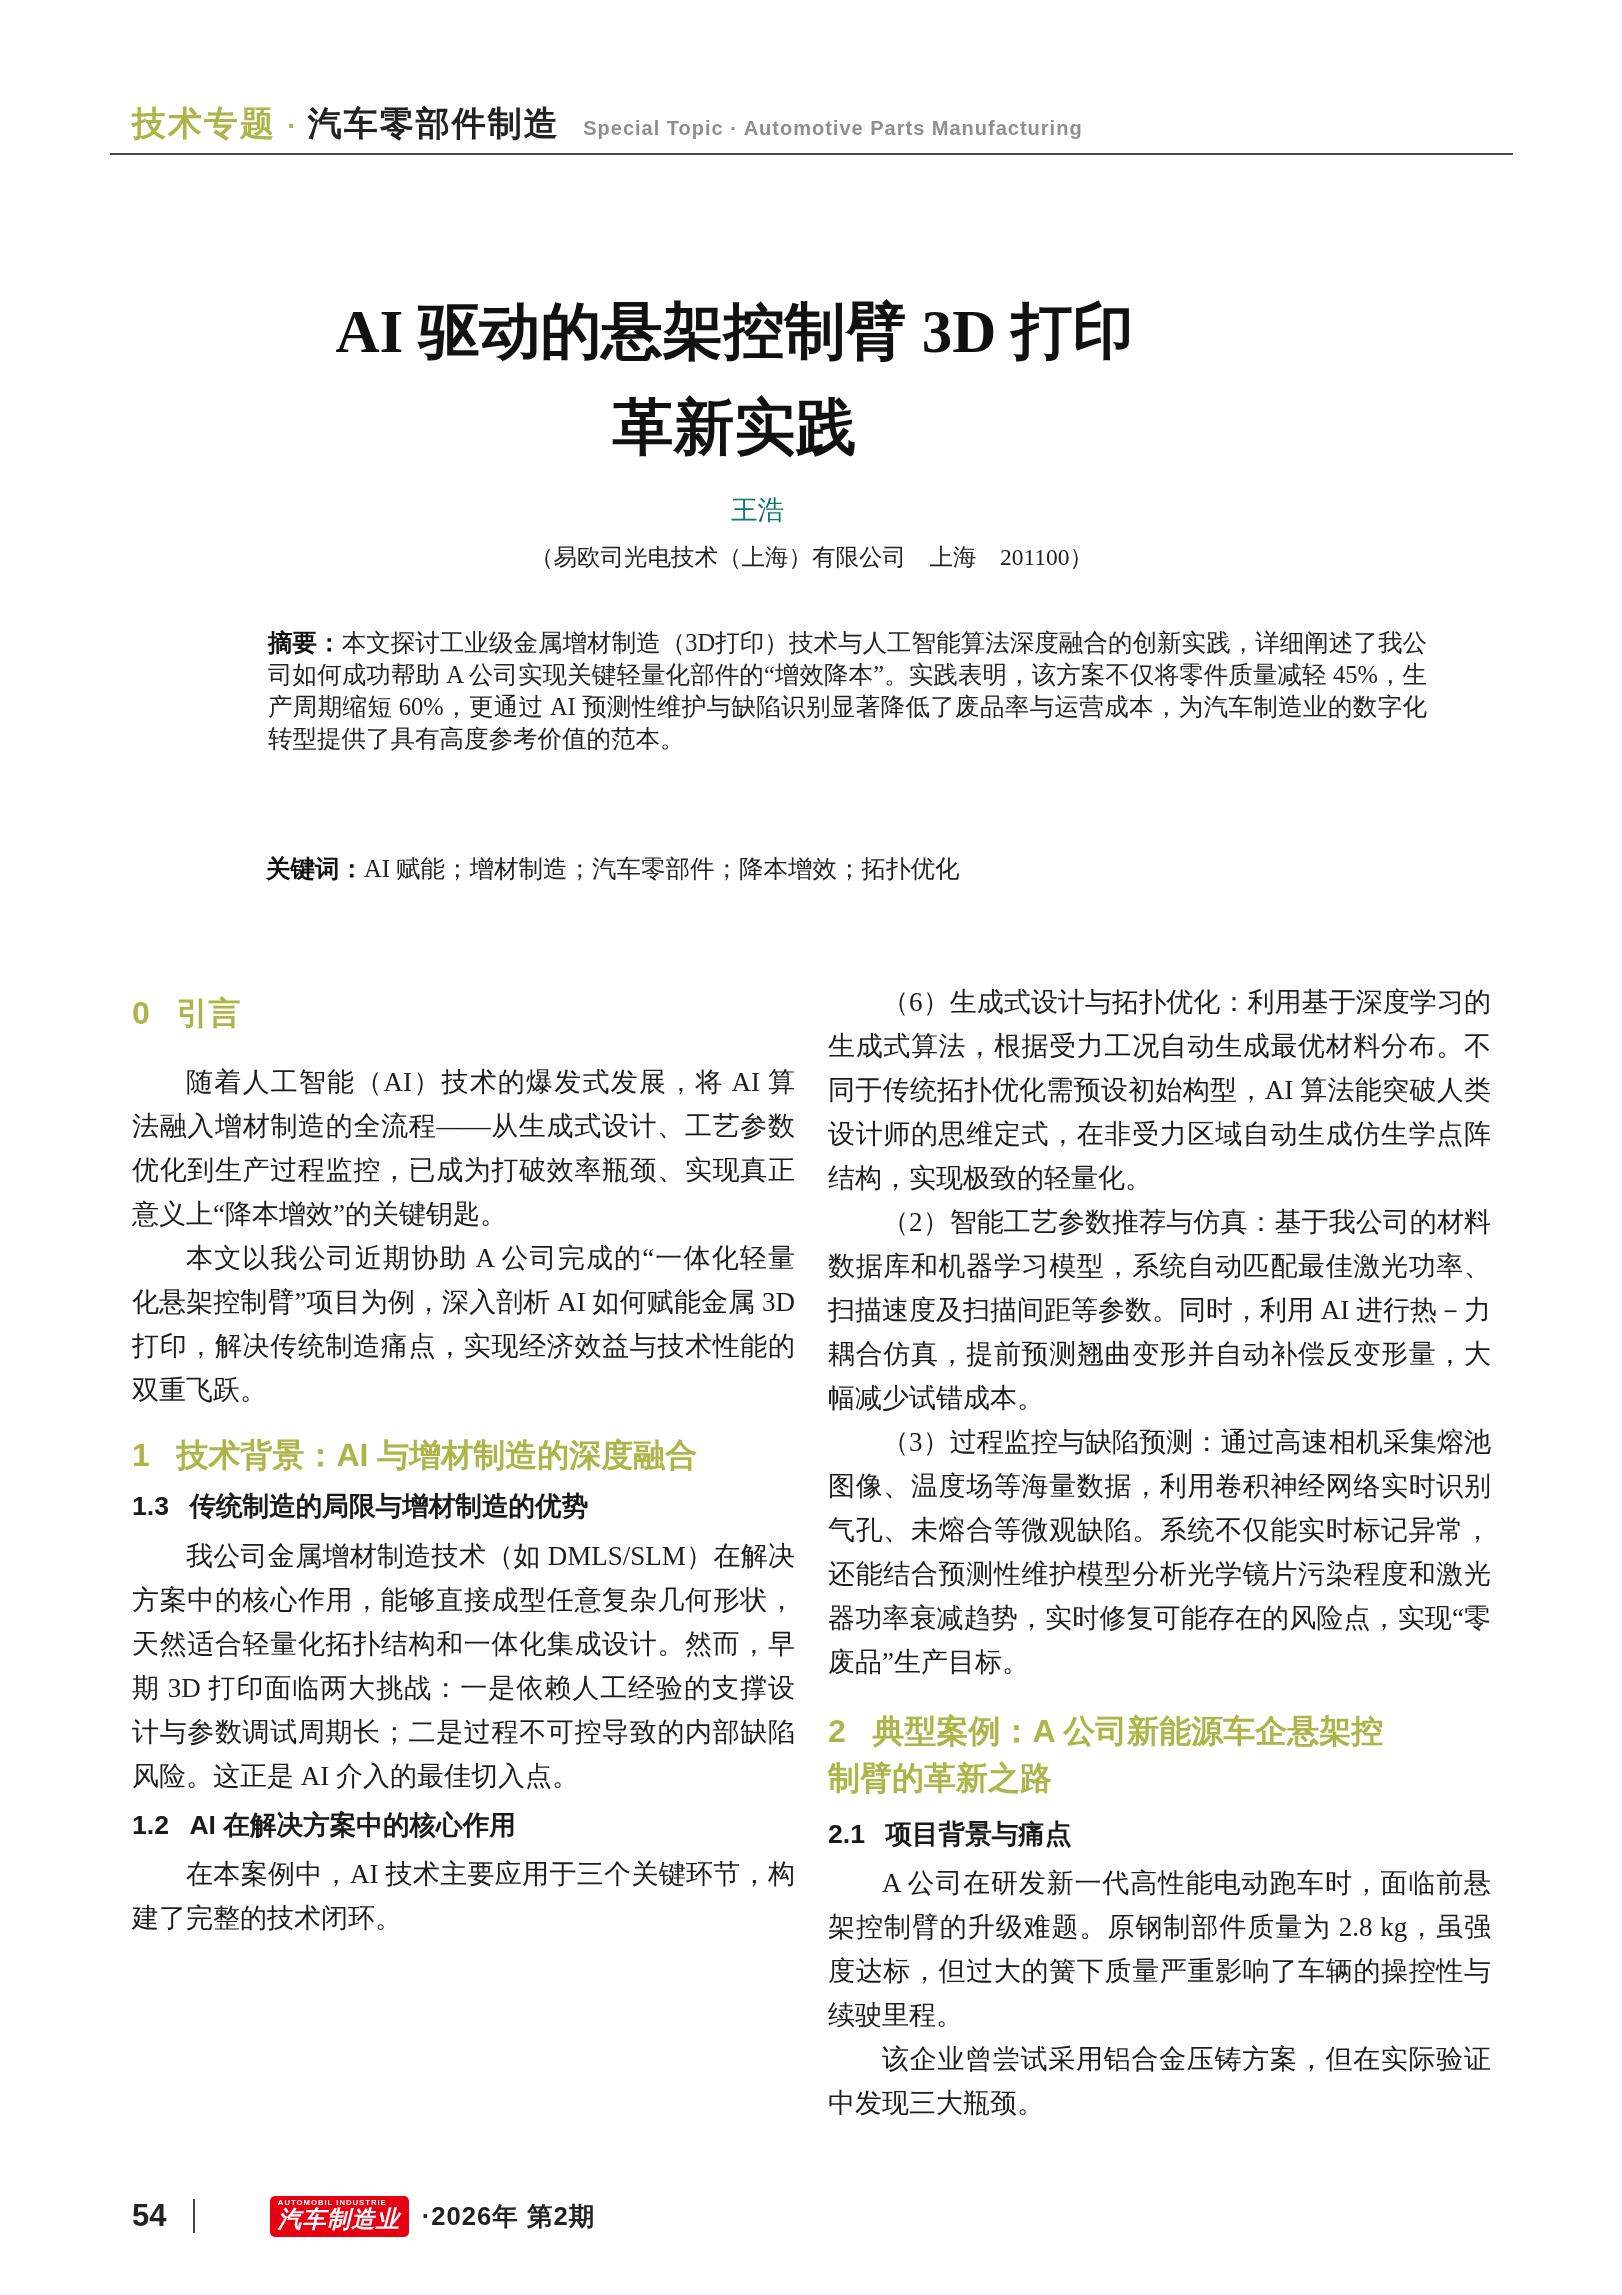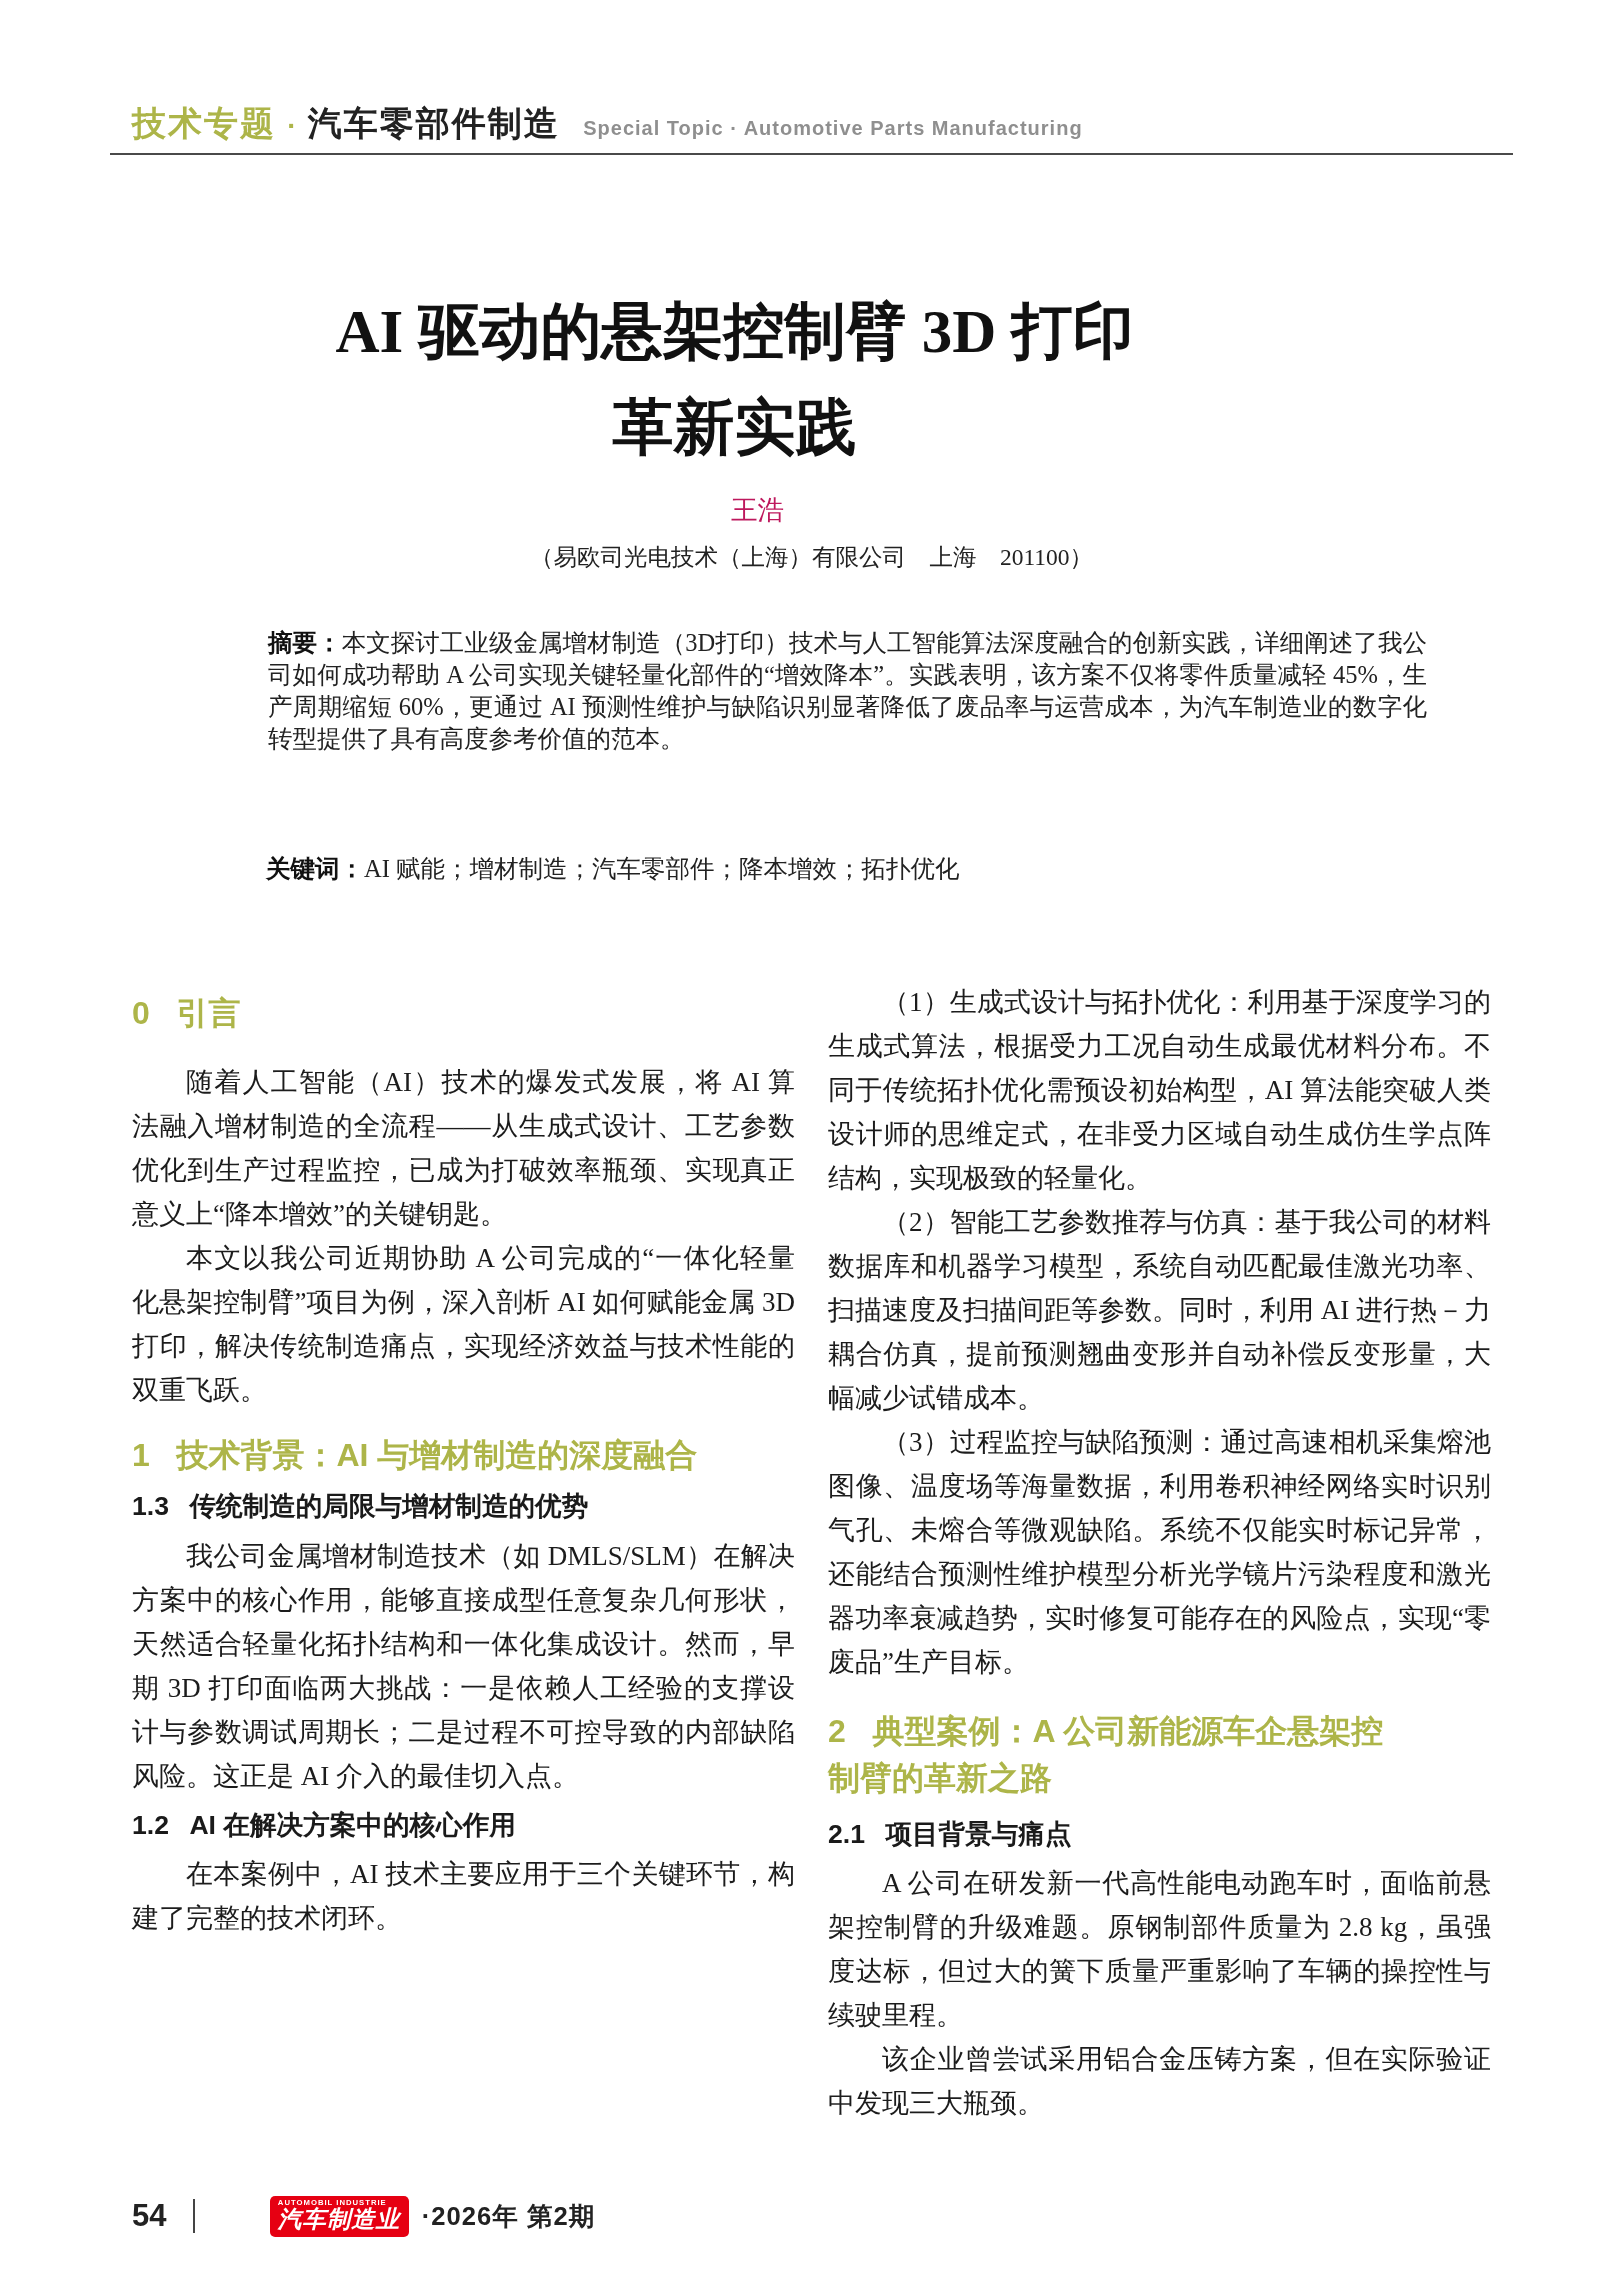--- a/index.html
+++ b/index.html
@@ -22,21 +22,21 @@
   .header .cat{font-size:34px;font-weight:bold;color:#222;letter-spacing:2px;}
   .header .en{font-size:20px;font-weight:bold;color:#8f8f8f;margin-left:23.5px;letter-spacing:1px;}
   .rule{position:absolute;left:110px;top:153px;width:1403px;height:2px;background:#4a4a4a;}
   
   .title{
     position:absolute;left:0;top:284px;width:1469px;
     text-align:center;font-weight:bold;font-size:61px;line-height:96px;
     color:#111;
   }
   .title span{display:block;}
-  .author{position:absolute;left:0;top:492px;width:1515px;text-align:center;font-size:26.6px;color:#be185d;}
+  .author{position:absolute;left:0;top:492px;width:1515px;text-align:center;font-size:26.6px;color:#0f766e;}
   .affil{position:absolute;left:0;top:541px;width:1623px;text-align:center;font-size:23.5px;color:#222;}
   
   .abstract{
     position:absolute;left:268px;top:627px;width:1159px;
     font-size:24.5px;line-height:32px;text-align:justify;color:#222;
   }
   .kw{position:absolute;left:266px;top:846px;width:1159px;font-size:24.5px;line-height:45px;color:#222;}
   .blabel{font-family:"Liberation Sans","DejaVu Sans",sans-serif;font-weight:bold;color:#111;}
   
   .col{position:absolute;top:980px;width:663px;}
@@ -117,21 +117,21 @@
       <span class="num">1.3</span><span>传统制造的局限与增材制造的优势</span>
     </div>
     <p>我公司金属增材制造技术（如 DMLS/SLM）在解决方案中的核心作用，能够直接成型任意复杂几何形状，天然适合轻量化拓扑结构和一体化集成设计。然而，早期 3D 打印面临两大挑战：一是依赖人工经验的支撑设计与参数调试周期长；二是过程不可控导致的内部缺陷风险。这正是 AI 介入的最佳切入点。</p>
     <div class="hsub">
       <span class="num">1.2</span><span>AI 在解决方案中的核心作用</span>
     </div>
     <p>在本案例中，AI 技术主要应用于三个关键环节，构建了完整的技术闭环。</p>
   </div>
 
   <div class="col col-right">
-    <p>（1）生成式设计与拓扑优化：利用基于深度学习的生成式算法，根据受力工况自动生成最优材料分布。不同于传统拓扑优化需预设初始构型，AI 算法能突破人类设计师的思维定式，在非受力区域自动生成仿生学点阵结构，实现极致的轻量化。</p>
+    <p>（6）生成式设计与拓扑优化：利用基于深度学习的生成式算法，根据受力工况自动生成最优材料分布。不同于传统拓扑优化需预设初始构型，AI 算法能突破人类设计师的思维定式，在非受力区域自动生成仿生学点阵结构，实现极致的轻量化。</p>
     <p>（2）智能工艺参数推荐与仿真：基于我公司的材料数据库和机器学习模型，系统自动匹配最佳激光功率、扫描速度及扫描间距等参数。同时，利用 AI 进行热－力耦合仿真，提前预测翘曲变形并自动补偿反变形量，大幅减少试错成本。</p>
     <p>（3）过程监控与缺陷预测：通过高速相机采集熔池图像、温度场等海量数据，利用卷积神经网络实时识别气孔、未熔合等微观缺陷。系统不仅能实时标记异常，还能结合预测性维护模型分析光学镜片污染程度和激光器功率衰减趋势，实时修复可能存在的风险点，实现“零废品”生产目标。</p>
     <div class="hsec h2m">
       <span class="num">2</span><span>典型案例：A 公司新能源车企悬架控</span>
       <span class="l2">制臂的革新之路</span>
     </div>
     <div class="hsub">
       <span class="num">2.1</span><span>项目背景与痛点</span>
     </div>
     <p>A 公司在研发新一代高性能电动跑车时，面临前悬架控制臂的升级难题。原钢制部件质量为 2.8 kg，虽强度达标，但过大的簧下质量严重影响了车辆的操控性与续驶里程。</p>

